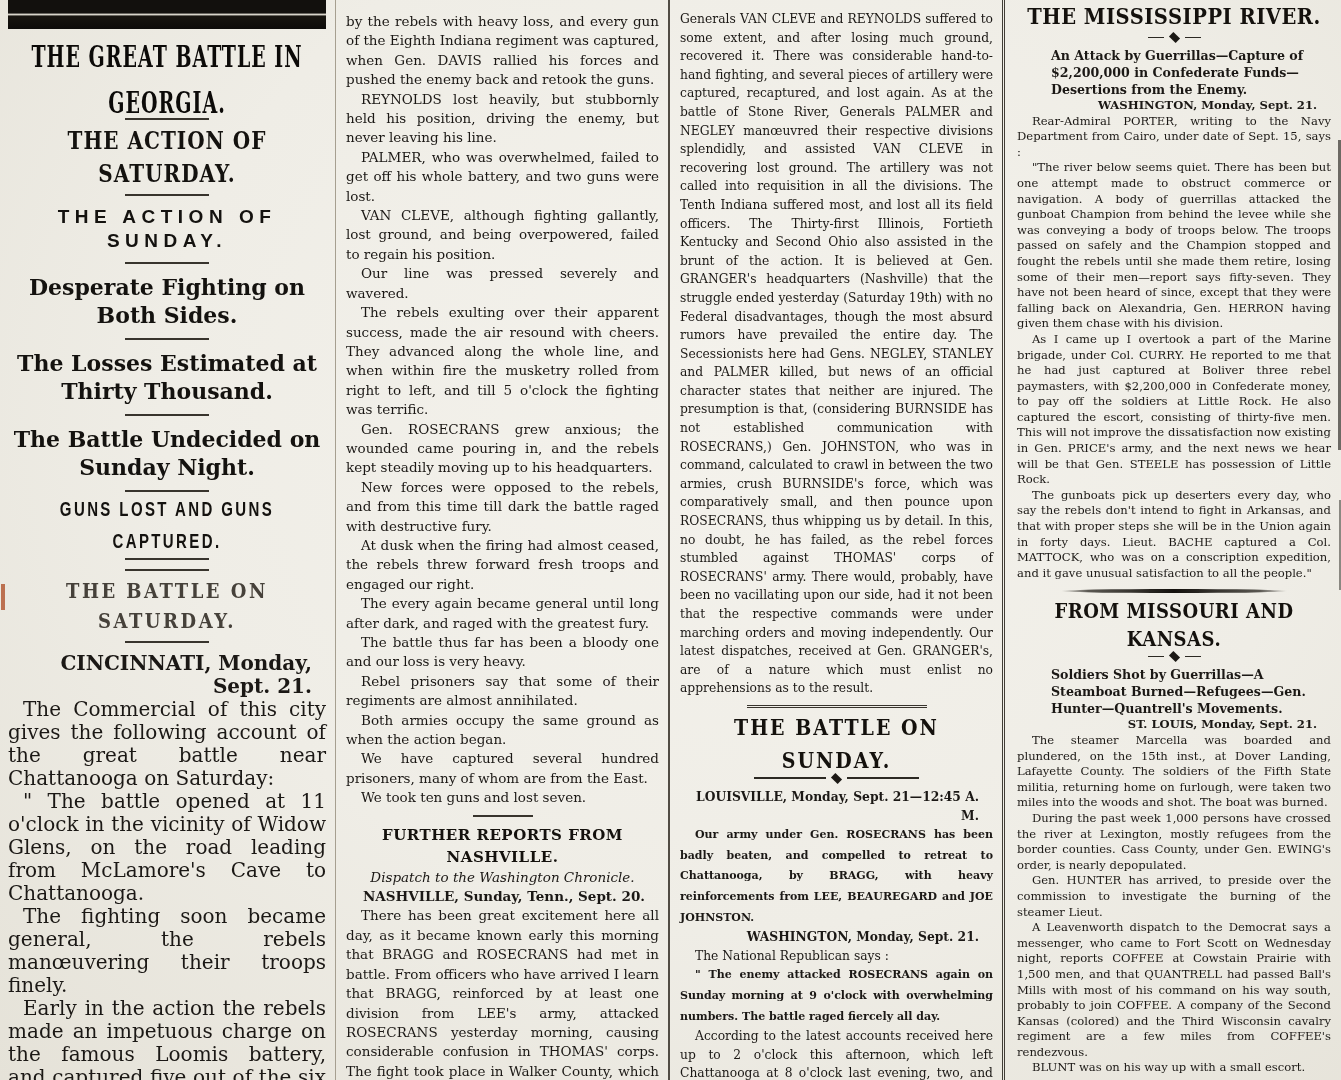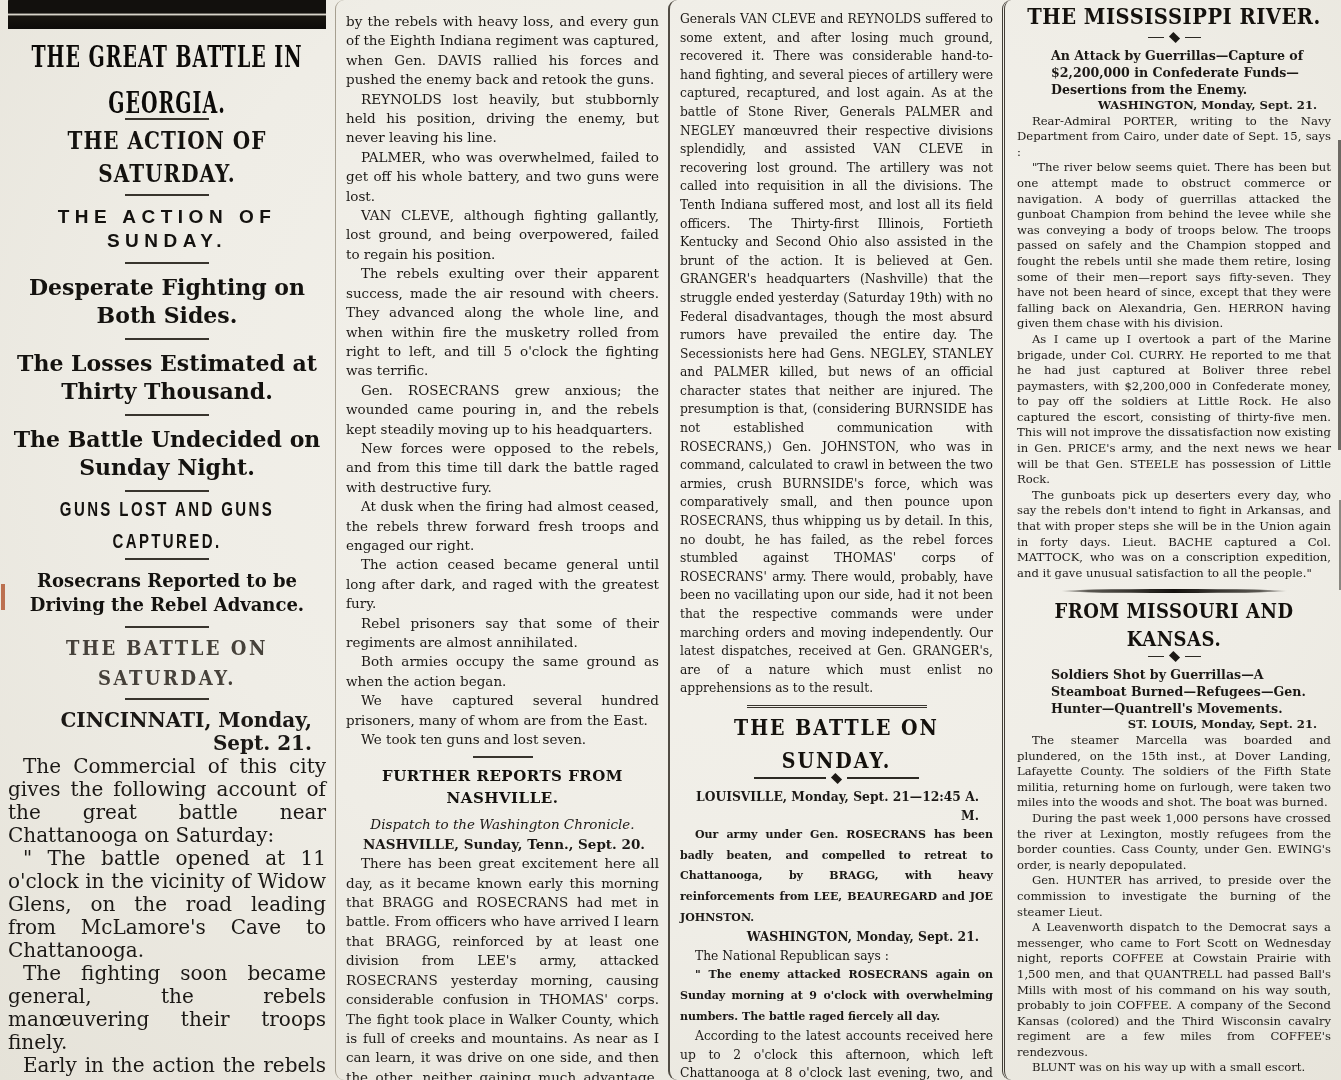--- a/index.html
+++ b/index.html
@@ -1,32 +1,32 @@
 <!DOCTYPE html>
 <html><head>
 <meta charset="utf-8">
 <style>
   html,body{margin:0;padding:0;}
   body{width:1341px;height:1080px;overflow:hidden;background:#dedbd2;}
   .page{position:relative;width:1341px;height:1080px;display:flex;
         background:radial-gradient(ellipse at 55% 38%, #f4f2ec 0%, #efede6 55%, #e5e2d8 100%);
         font-family:"DejaVu Serif", serif;color:#1b1815;}
-  .col{box-sizing:border-box;height:1080px;overflow:hidden;border-radius:9px;}
+  .col{box-sizing:border-box;height:1080px;overflow:hidden;}
   .c1{width:335px;padding:0 9px 0 8px;}
   .c2{width:333px;padding:12px 9px 0 10px;border-left:1px solid #a69f90;font-size:13.5px;line-height:19.4px;}
   .c3{width:334px;padding:10px 9px 0 10px;border-left:2px solid #514c44;font-size:12.3px;line-height:18.6px;}
   .c4{width:339px;padding:4px 10px 0 12px;border-left:3px double #413d36;font-size:11.6px;line-height:15.6px;}
   .c1 p{font-size:20px;line-height:23px;}
   p{margin:0;text-align:justify;text-indent:15px;}
   p.flush{text-indent:0;}
   p.bold{font-weight:bold;}
   .c3 p.bold{font-size:11px;line-height:20.6px;}
   .seg-i{}
   .dateline{text-align:right;text-indent:0;padding-right:14px;font-weight:bold;}
-  .byline{text-align:center;text-indent:0;font-style:italic;margin-top:6px;}
+  .byline{text-align:center;text-indent:0;font-style:italic;}
   
   .tear{height:29px;margin:0 0 20px 0;
         background:linear-gradient(180deg,#12100d 0%,#12100d 44%,#d8d4ca 50%,#17140f 56%,#0d0b09 100%);}
   .hl{text-align:center;font-weight:bold;color:#14120f;}
   .hl-1{font-size:19px;line-height:30px;letter-spacing:1px;transform:scaleY(1.55);color:#0c0a08;}
   .hl-2{font-size:20px;line-height:28px;letter-spacing:1px;transform:scaleY(1.2);}
   .hl-3{font-family:"Liberation Sans",sans-serif;font-size:19px;line-height:24px;letter-spacing:5.5px;}
   .hl-4{font-size:22px;line-height:28px;}
   .hl-5{font-family:"Liberation Sans",sans-serif;font-size:15px;line-height:24px;letter-spacing:2.4px;transform:scaleY(1.35);}
   .hl-6{font-size:18px;line-height:24px;}
@@ -70,43 +70,44 @@
     <div class="hl hl-3">THE ACTION OF SUNDAY.</div>
     <div class="hrule"></div>
     <div class="hl hl-4">Desperate Fighting on Both Sides.</div>
     <div class="hrule"></div>
     <div class="hl hl-4">The Losses Estimated at Thirty Thousand.</div>
     <div class="hrule"></div>
     <div class="hl hl-4">The Battle Undecided on Sunday Night.</div>
     <div class="hrule"></div>
     <div class="hl hl-5">GUNS LOST AND GUNS CAPTURED.</div>
     <div class="hrule"></div>
-    <div class="hl hl-6">Rosecrans Reported to be Driving the Rebel Advance.</div>
     <div class="hrule"></div>
     <div class="hl hl-7">THE BATTLE ON SATURDAY.</div>
     <div class="hrule"></div>
     <p class="dateline">CINCINNATI, Monday, Sept. 21.</p>
     <p><span>The </span><span class="seg-i">Commercial</span><span> of this city gives the following account of the great battle near Chattanooga on Saturday:</span></p>
     <p>" The battle opened at 11 o'clock in the vicinity of Widow Glens, on the road leading from McLamore's Cave to Chattanooga.</p>
     <p>The fighting soon became general, the rebels manœuvering their troops finely.</p>
     <p>Early in the action the rebels made an impetuous charge on the famous Loomis battery, and captured five out of the six guns belonging to it.  Capt. VAN PELT, commanding the battery, was taken prisoner.</p>
     <p>At 2 o'clock the contest was perfectly terrific, the roll of musketry being far more continuous and deafening than at Stones River.</p>
 
   </div>
 
   <div class="col c2">
     <p class="flush">by the rebels with heavy loss, and every gun of the Eighth Indiana regiment was captured, when Gen. DAVIS rallied his forces and pushed the enemy back and retook the guns.</p>
     <p>REYNOLDS lost heavily, but stubbornly held his position, driving the enemy, but never leaving his line.</p>
     <p>PALMER, who was overwhelmed, failed to get off his whole battery, and two guns were lost.</p>
     <p>VAN CLEVE, although fighting gallantly, lost ground, and being overpowered, failed to regain his position.</p>
+    <p>Our line was pressed severely and wavered.</p>
     <p>The rebels exulting over their apparent success, made the air resound with cheers.  They advanced along the whole line, and when within fire the musketry rolled from right to left, and till 5 o'clock the fighting was terrific.</p>
     <p>Gen. ROSECRANS grew anxious; the wounded came pouring in, and the rebels kept steadily moving up to his headquarters.</p>
     <p>New forces were opposed to the rebels, and from this time till dark the battle raged with destructive fury.</p>
     <p>At dusk when the firing had almost ceased, the rebels threw forward fresh troops and engaged our right.</p>
-    <p>The action ceased became general until long after dark, and raged with the greatest fury.</p>
+    <p>The every again became general until long after dark, and raged with the greatest fury.</p>
+    <p>The battle thus far has been a bloody one and our loss is very heavy.</p>
     <p>Rebel prisoners say that some of their regiments are almost annihilated.</p>
     <p>Both armies occupy the same ground as when the action began.</p>
     <p>We have captured several hundred prisoners, many of whom are from the East.</p>
     <p>We took ten guns and lost seven.</p>
     <div class="hrule small"></div>
     <div class="sec-head sh2">FURTHER REPORTS FROM NASHVILLE.</div>
     <p class="byline">Dispatch to the Washington Chronicle.</p>
     <p class="dateline">NASHVILLE, Sunday, Tenn., Sept. 20.</p>
     <p>There has been great excitement here all day, as it became known early this morning that BRAGG and ROSECRANS had met in battle.  From officers who have arrived I learn that BRAGG, reinforced by at least one division from LEE's army, attacked ROSECRANS yesterday morning, causing considerable confusion in THOMAS' corps.  The fight took place in Walker County, which is full of creeks and mountains.  As near as I can learn, it was drive on one side, and then the other, neither gaining much advantage.  The divisions of</p>
   </div>

